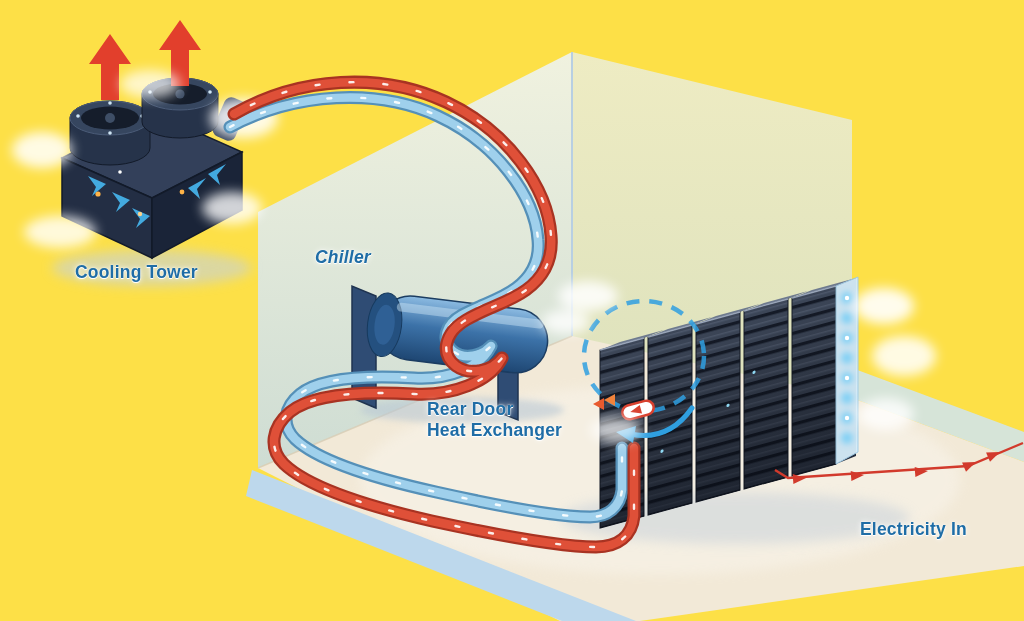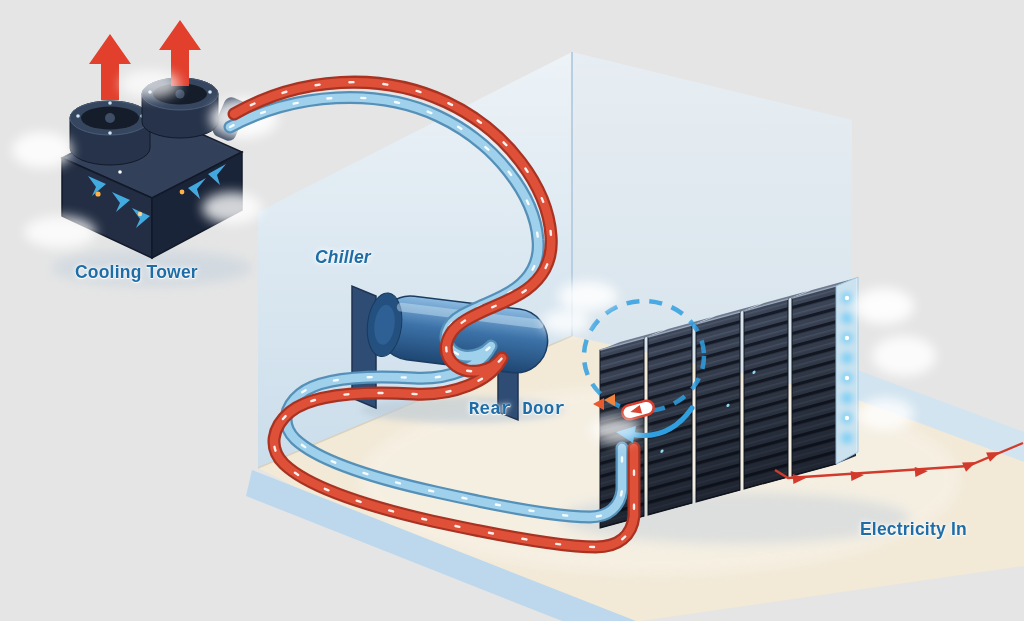--- a/index.html
+++ b/index.html
@@ -1,21 +1,21 @@
 <!DOCTYPE html>
 <html><head>
 <meta charset="utf-8">
 <style>
   html,body{margin:0;padding:0;background:#ffffff;}
-  .canvas{position:relative;width:1024px;height:621px;background:#e5e5e5;overflow:hidden;
+  .canvas{position:relative;width:1024px;height:621px;background:#fde047;overflow:hidden;
           font-family:"Liberation Sans",sans-serif;}
   .canvas svg{position:absolute;left:0;top:0;}
   .label{position:absolute;color:#1f6da6;font-weight:bold;font-size:17.5px;letter-spacing:.2px;
          text-shadow:0 1px 0 #fff,0 0 6px #fff,0 0 2px #fff;white-space:nowrap;}
-  .label.center{text-align:center;white-space:normal;line-height:21px;font-family:Liberation Mono, monospace;}
+  .label.center{white-space:normal;line-height:21px;}
 </style>
 </head>
 <body>
 
 <div class="canvas">
 <svg width="1024" height="621" viewBox="0 0 1024 621">
   <defs>
     <linearGradient id="wallG" x1="0" y1="0" x2="0" y2="1">
       <stop offset="0" stop-color="#eef5fa"></stop>
           <stop offset="1" stop-color="#c6dcec"></stop>
@@ -236,15 +236,16 @@
     <ellipse cx="884" cy="306" rx="30" ry="18" opacity=".9"></ellipse>
     <ellipse cx="904" cy="356" rx="32" ry="20" opacity=".85"></ellipse>
     <ellipse cx="886" cy="414" rx="28" ry="16" opacity=".8"></ellipse>
   </g>
 </svg>
 
   <div class="label" style="left:75px;top:262px;">Cooling Tower</div>
   <div class="label" style="left:315px;top:247px;font-style:italic;">Chiller</div>
   <div class="label center" style="left:427px;top:399px;width:180px;">
     <div>Rear Door</div>
+    <div>Heat Exchanger</div>
   </div>
   <div class="label" style="left:860px;top:519px;">Electricity In</div>
 </div>
 
 </body></html>

